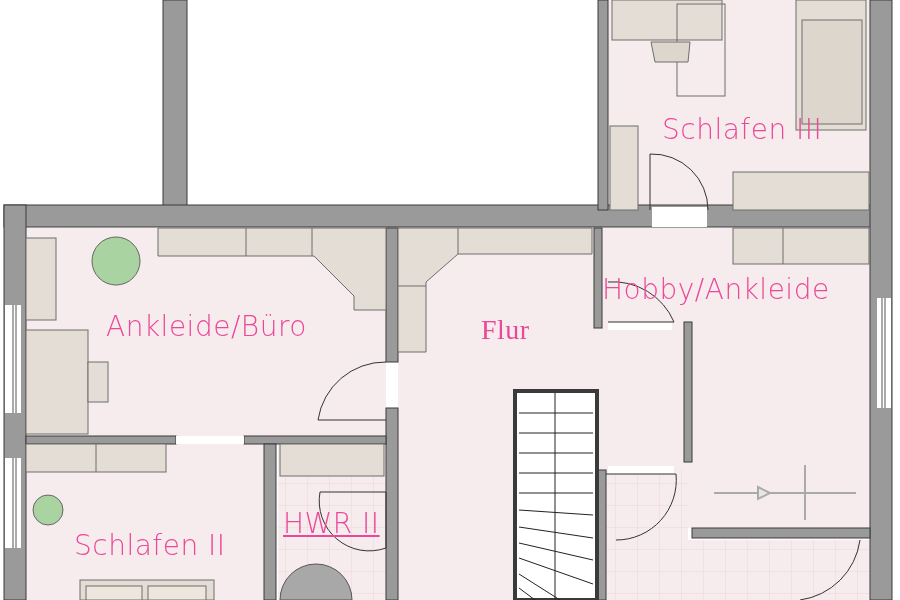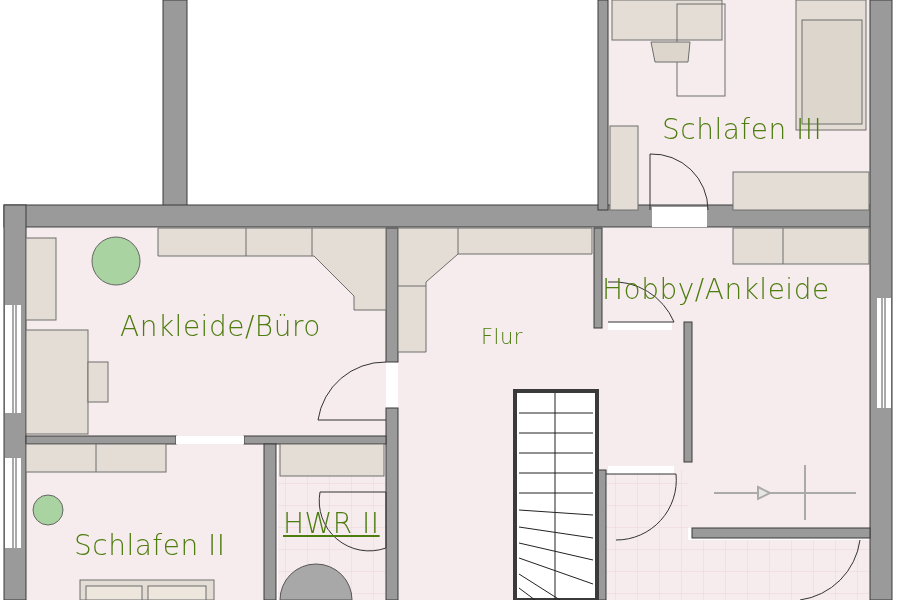--- a/index.html
+++ b/index.html
@@ -1,18 +1,18 @@
 <!DOCTYPE html>
 <html><head>
 <meta charset="utf-8">
 <style>
   html, body { margin: 0; padding: 0; background: #ffffff; }
   body { width: 900px; height: 600px; overflow: hidden; position: relative; font-family: "DejaVu Sans", sans-serif; }
   #plan { position: absolute; left: 0; top: 0; width: 900px; height: 600px; }
-  .label { position: absolute; color: #4d7c0f; font-family: "DejaVu Sans", sans-serif; font-weight: 300; letter-spacing: 0.5px; white-space: nowrap; line-height: 1; }
+  .label { position: absolute; color: #ec4899; font-family: "DejaVu Sans", sans-serif; font-weight: 300; letter-spacing: 0.5px; white-space: nowrap; line-height: 1; }
 </style>
 </head>
 <body>
 
 <svg id="plan" viewBox="0 0 900 600" xmlns="http://www.w3.org/2000/svg">
   <defs>
     <pattern id="tiles" width="22" height="22" patternUnits="userSpaceOnUse">
       <rect width="22" height="22" fill="#f6eced"></rect>
       <path d="M22 0 V22 M0 22 H22" stroke="#ecd6da" stroke-width="1"></path>
     </pattern>
@@ -126,17 +126,17 @@
       <line x1="519" y1="527" x2="593" y2="538"></line>
       <line x1="519" y1="543" x2="593" y2="560"></line>
       <line x1="519" y1="558" x2="593" y2="584"></line>
       <line x1="519" y1="574" x2="560" y2="600"></line>
       <line x1="519" y1="588" x2="535" y2="600"></line>
     </g>
   </g>
 </svg>
 
 <div class="label" style="left:662px; top:116px; font-size:28px;">Schlafen III</div>
-<div class="label" style="left:120px; top:313px; font-size:28px;">Ankleide/Büro</div>
-<div class="label" style="left:481px; top:327px; font-size:21px;">Flur</div>
+<div class="label" style="left:106px; top:313px; font-size:28px;">Ankleide/Büro</div>
+<div class="label" style="left:481px; top:316px; font-size:28px;font-family:Liberation Serif, serif;">Flur</div>
 <div class="label" style="left:602px; top:276px; font-size:28px;">Hobby/Ankleide</div>
 <div class="label" style="left:74px; top:532px; font-size:28px;">Schlafen II</div>
 <div class="label" style="left:283px; top:510px; font-size:28px;text-decoration:underline;">HWR II</div>
 
 </body></html>

